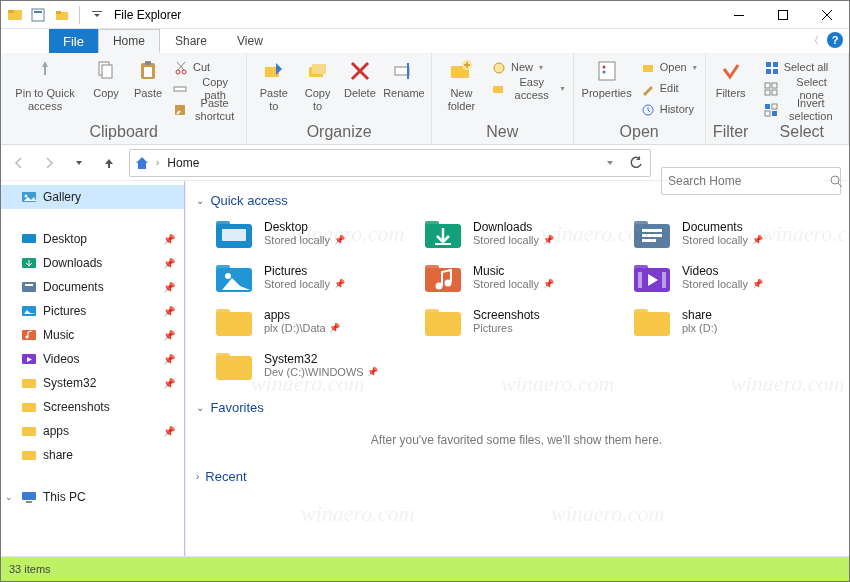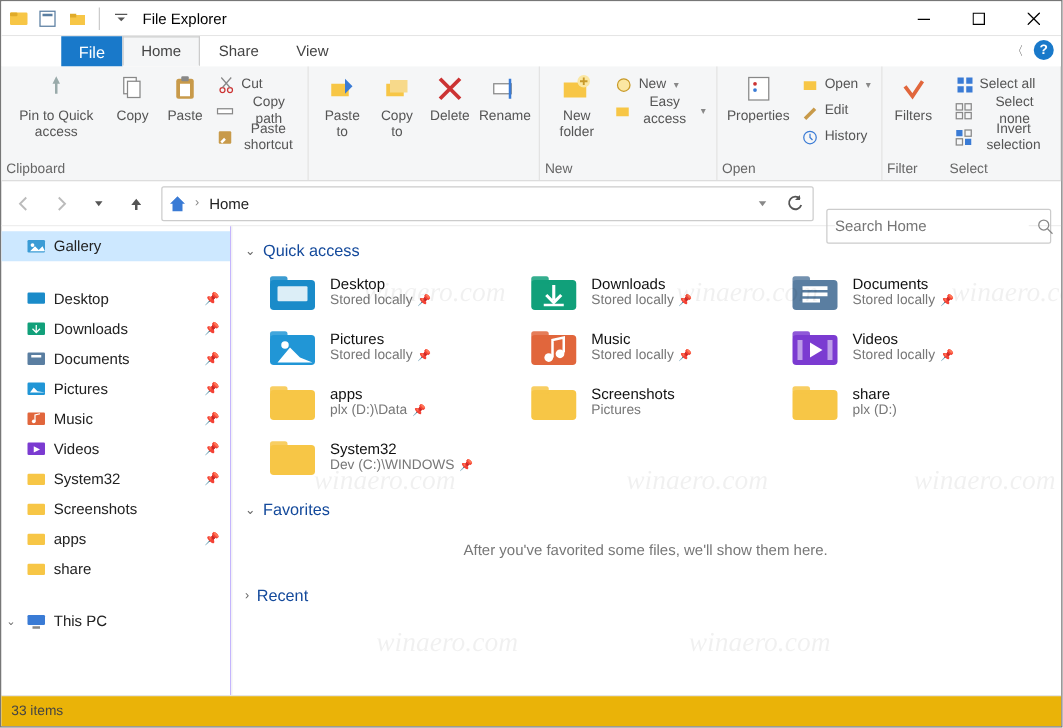--- a/index.html
+++ b/index.html
@@ -20,21 +20,21 @@
 .tabsrow .file { background: #1979ca; color: #fff; padding: 0 14px; display: flex; align-items: center; font-size: 13px; margin-left: 48px; }
 .tabsrow .tab { padding: 0 14px; display: flex; align-items: center; font-size: 12px; color: #444; border: 1px solid transparent; }
 .tabsrow .tab.active { border: 1px solid #ccc; border-bottom: 1px solid #f5f6f7; background: #f5f6f7; }
 .tabsrow .help { position: absolute; right: 6px; top: 3px; width: 16px; height: 16px; border-radius: 50%; background: #1979ca; color: #fff; font-size: 11px; font-weight: bold; display: flex; align-items: center; justify-content: center; }
 .tabsrow .collapse { position: absolute; right: 30px; top: 5px; font-size: 10px; color: #666; }
 
 
 .ribbon { height: 92px; background: #f5f6f7; border-bottom: 1px solid #ddd; display: flex; }
 .rgroup { display: flex; flex-direction: column; border-right: 1px solid #e3e3e3; padding: 2px 4px 0 4px; }
 .rgroup .items { display: flex; align-items: flex-start; flex: 1; }
-.rgroup .glabel { font-size: 11px; color: #666; padding: 2px 0 3px 0; }
+.rgroup .glabel { text-align: center; font-size: 16px; color: #666; padding: 2px 0 3px 0; }
 .rbtn { display: flex; flex-direction: column; align-items: center; justify-content: flex-start; padding: 2px 4px 0 4px; min-width: 42px; font-size: 11px; color: #555; text-align: center; line-height: 1.15; gap: 2px; }
 .rbtn.small { flex-direction: row; min-width: auto; justify-content: flex-start; gap: 4px; padding: 1px 4px; height: 21px; }
 .rbtn .ricon { width: 28px; height: 28px; display: flex; align-items: center; justify-content: center; }
 .rbtn.small .ricon { width: 16px; height: 16px; }
 .vlist { display: flex; flex-direction: column; justify-content: flex-start; padding-top: 2px; }
 
 
 .navbar { height: 36px; border-bottom: 1px solid #eee; display: flex; align-items: center; padding: 0 8px; gap: 10px; }
 .navbar .navbtn { width: 20px; height: 20px; display: flex; align-items: center; justify-content: center; color: #555; }
 .navbar .navbtn.disabled { color: #bbb; }
@@ -59,21 +59,21 @@
 .section-header { display: flex; align-items: center; gap: 6px; color: #13499b; font-size: 13px; padding: 4px 0 8px 4px; }
 .section-header .chev { font-size: 10px; color: #666; }
 .qagrid { display: grid; grid-template-columns: repeat(3, 1fr); column-gap: 10px; row-gap: 10px; padding: 0 10px 14px 22px; }
 .qaitem { display: flex; align-items: center; gap: 10px; }
 .qaitem .qicon { width: 40px; height: 34px; display: flex; align-items: center; justify-content: center; }
 .qaitem .qtext .qname { font-size: 12px; color: #111; }
 .qaitem .qtext .qsub { font-size: 11px; color: #777; display: flex; align-items: center; gap: 4px; }
 .favmsg { text-align: center; color: #777; font-size: 12px; padding: 10px 0 18px 0; }
 
 
-.statusbar { position: absolute; bottom: 0; left: 0; right: 0; height: 22px; border-top: 1px solid #e5e5e5; display: flex; align-items: center; font-size: 11px; color: #444; padding: 12px 8px; background: #eab308; }
+.statusbar { position: absolute; bottom: 0; left: 0; right: 0; height: 22px; border-top: 1px solid #e5e5e5; display: flex; align-items: center; font-size: 11px; color: #444; padding: 12px 8px; background: #bef264; }
 
 
 .wm { position: absolute; color: rgba(0,0,0,0.06); font-size: 22px; font-style: italic; font-family: Georgia, serif; pointer-events: none; }
 
 svg { display: block; }
 </style>
 </head>
 <body>
 
 <div class="titlebar">
@@ -226,20 +226,21 @@
       <div class="rbtn">
           <span class="ricon">
             <svg width="24" height="24" viewBox="0 0 24 24">
               <rect x="3" y="8" width="14" height="8" fill="#fff" stroke="#888"></rect>
               <rect x="15" y="4" width="2" height="16" fill="#3a7bd5"></rect>
             </svg>
           </span>
           <span>Rename</span>
         </div>
     </div>
+    <div class="glabel">Organize</div>
   </div>
 
   <div class="rgroup">
     <div class="items">
       <div class="rbtn">
           <span class="ricon">
             <svg width="24" height="24" viewBox="0 0 24 24">
               <rect x="2" y="7" width="18" height="12" fill="#f7c646"></rect>
               <circle cx="18" cy="6" r="5" fill="#fbe7a2"></circle>
               <path d="M18 3 L18 9 M15 6 L21 6" stroke="#c89a2a" stroke-width="1.5"></path>

